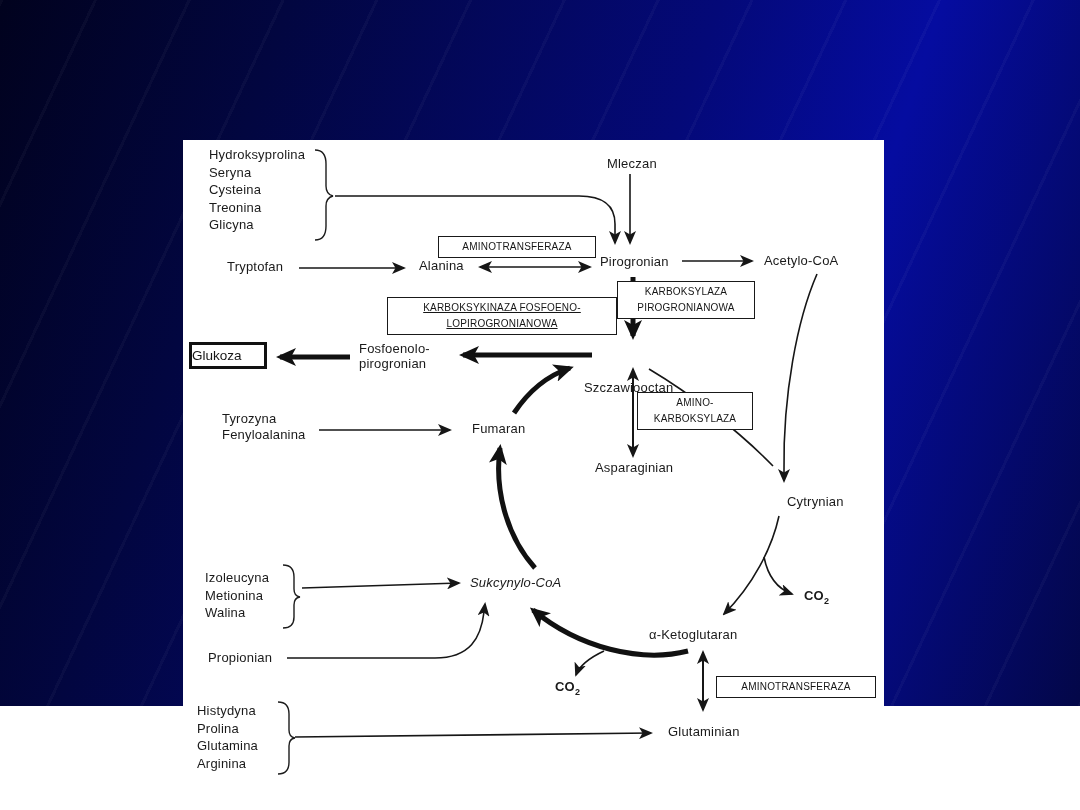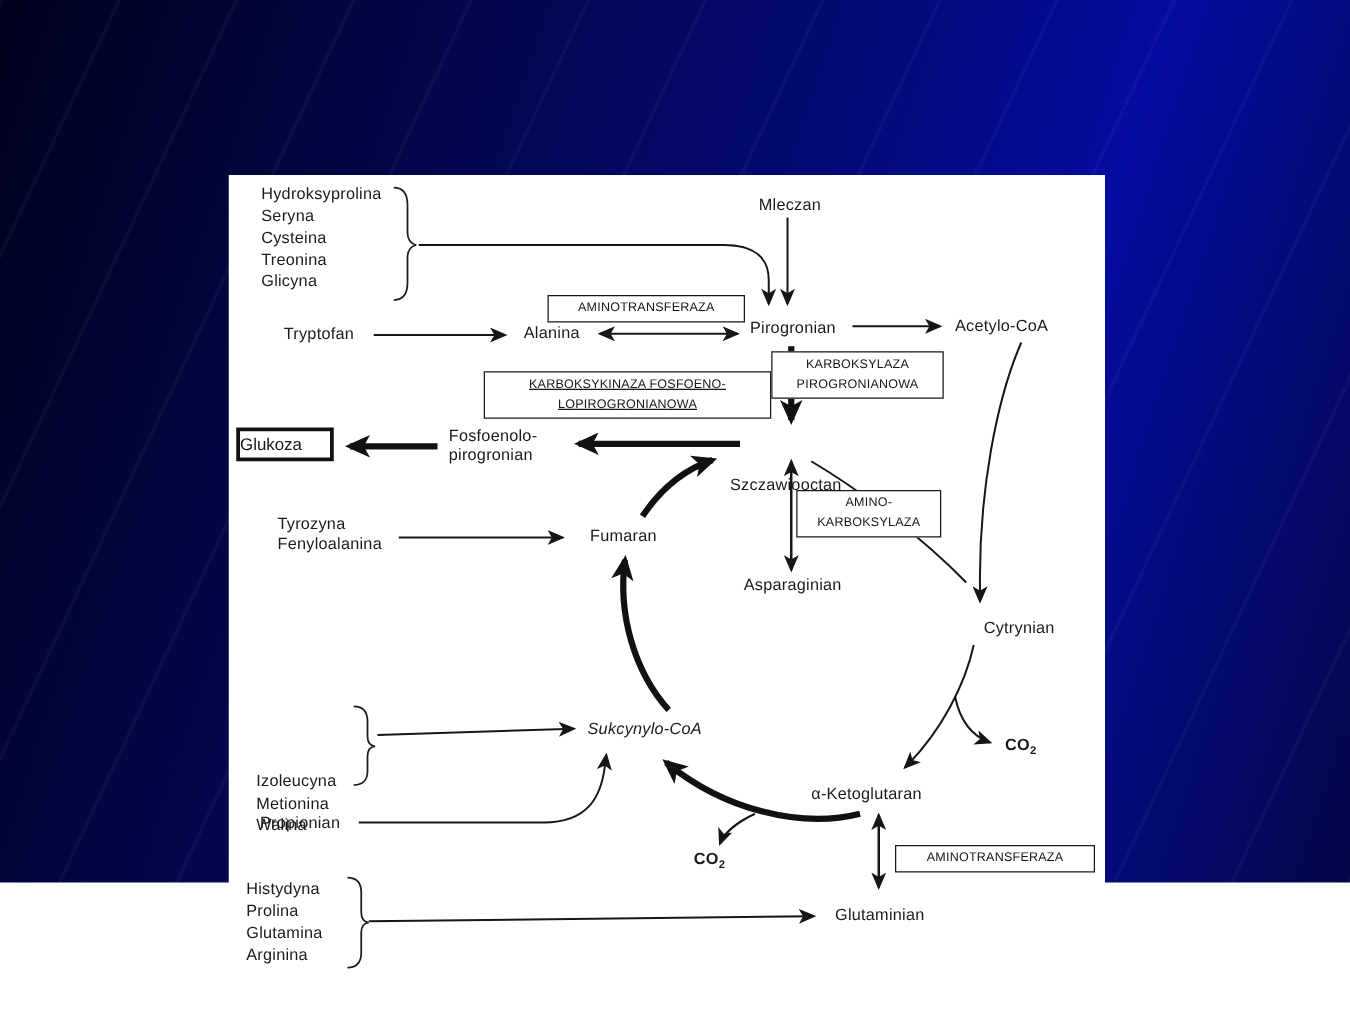--- a/index.html
+++ b/index.html
@@ -44,21 +44,21 @@
   .m-tyr{left:39px;top:271px;line-height:16px;}
   .m-fumaran{left:289px;top:281px;}
   .m-cytrynian{left:569px;top:354px;margin-left:35px;}
   .m-akg{left:466px;top:487px;}
   .m-suk{left:287px;top:435px;font-style:italic;}
   .m-glutaminian{left:485px;top:584px;}
   .m-propionian{left:25px;top:510px;}
   .m-co2-a{left:372px;top:539px;font-weight:bold;}
   .m-co2-b{left:621px;top:448px;font-weight:bold;}
   .g1{left:26px;top:6px;}
-  .g2{left:22px;top:429px;margin-top:47px;}
+  .g2{left:22px;top:429px;}
   .g3{left:14px;top:562px;}
   .b-amino-top{left:255px;top:96px;width:148px;}
   .b-karboksylaza{left:434px;top:141px;width:128px;}
   .b-karboksykinaza{left:204px;top:157px;width:220px;text-decoration:underline;}
   .b-amino-mid{left:454px;top:252px;width:106px;}
   .b-amino-bottom{left:533px;top:536px;width:150px;}
   sub{font-size:9px;}
 </style>
 </head>
 <body>

